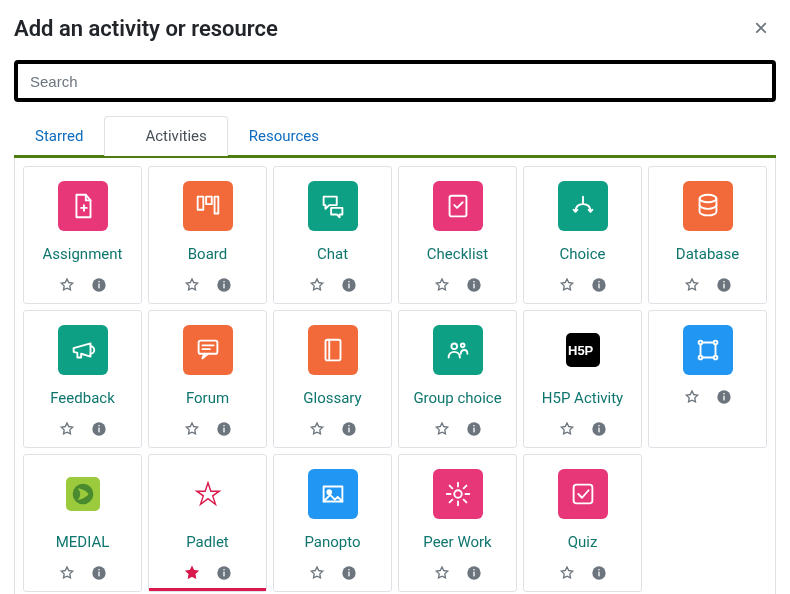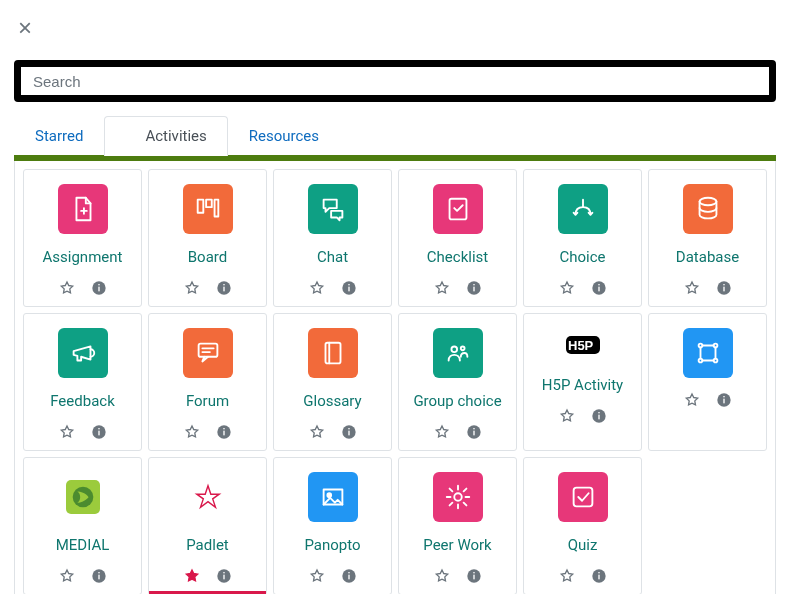--- a/index.html
+++ b/index.html
@@ -33,28 +33,28 @@
     padding: 0 4px;
   }
   .search-wrap {
     margin: 0 0 14px 0;
   }
   .search-input {
     width: 100%;
     height: 42px;
     padding: 8px 12px;
     font-size: 15px;
-    border: 7px solid #000000;
+    border: 4px solid #000000;
     border-radius: 4px;
     color: #495057;
   }
   .search-input::placeholder { color: #6c757d; }
   .tabs {
     display: flex;
-    border-bottom: 6px solid #4d7c0f;
+    border-bottom: 3px solid #4d7c0f;
     margin: 0;
     padding: 0;
     list-style: none;
   }
   .tab {
     padding: 10px 20px;
     font-size: 15px;
     color: #0f6cbf;
     cursor: pointer;
     border: 1px solid transparent;
@@ -122,20 +122,21 @@
     height: 3px;
     background: #d9184b;
   }
 </style>
 </head>
 <body>
 
 <div class="modal">
 
   <div class="modal-header">
+    <h2 class="modal-title">Add an activity or resource</h2>
     <button class="close-btn">
       <span>×</span>
     </button>
   </div>
 
   <div class="search-wrap">
     <input class="search-input" type="text" placeholder="Search" style="">
   </div>
 
   <ul class="tabs">
@@ -388,21 +389,21 @@
               <svg viewBox="0 0 24 24" fill="currentColor">
                 <circle cx="12" cy="12" r="10"></circle>
                 <rect x="11" y="10" width="2" height="7" fill="#fff"></rect>
                 <rect x="11" y="6" width="2" height="2" fill="#fff"></rect>
               </svg>
             </span>
     </div>
 
   </div>
         <div class="card">
-    <div class="icon-box" style="background:#000000;width:34px;height:18px;border-radius:5px;margin-bottom:22px;margin-top:8px;">
+    <div class="icon-box" style="background:#000000;width:34px;height:34px;border-radius:5px;margin-bottom:22px;margin-top:8px;">
       <svg width="30" height="16" viewBox="0 0 30 16">
               <text x="0" y="13" font-family="Arial" font-size="13" font-weight="bold" fill="#fff">H5P</text>
             </svg>
     </div>
     <div class="card-label">H5P Activity</div>
     <div class="card-actions">
       <span class="star ">
               <svg viewBox="0 0 24 24" fill="none" stroke="currentColor" stroke-width="2">
                 <path d="M12 3l2.6 5.3 5.9.9-4.3 4.1 1 5.9L12 16.8 6.8 19.2l1-5.9L3.5 9.2l5.9-.9L12 3z"></path>
               </svg>

